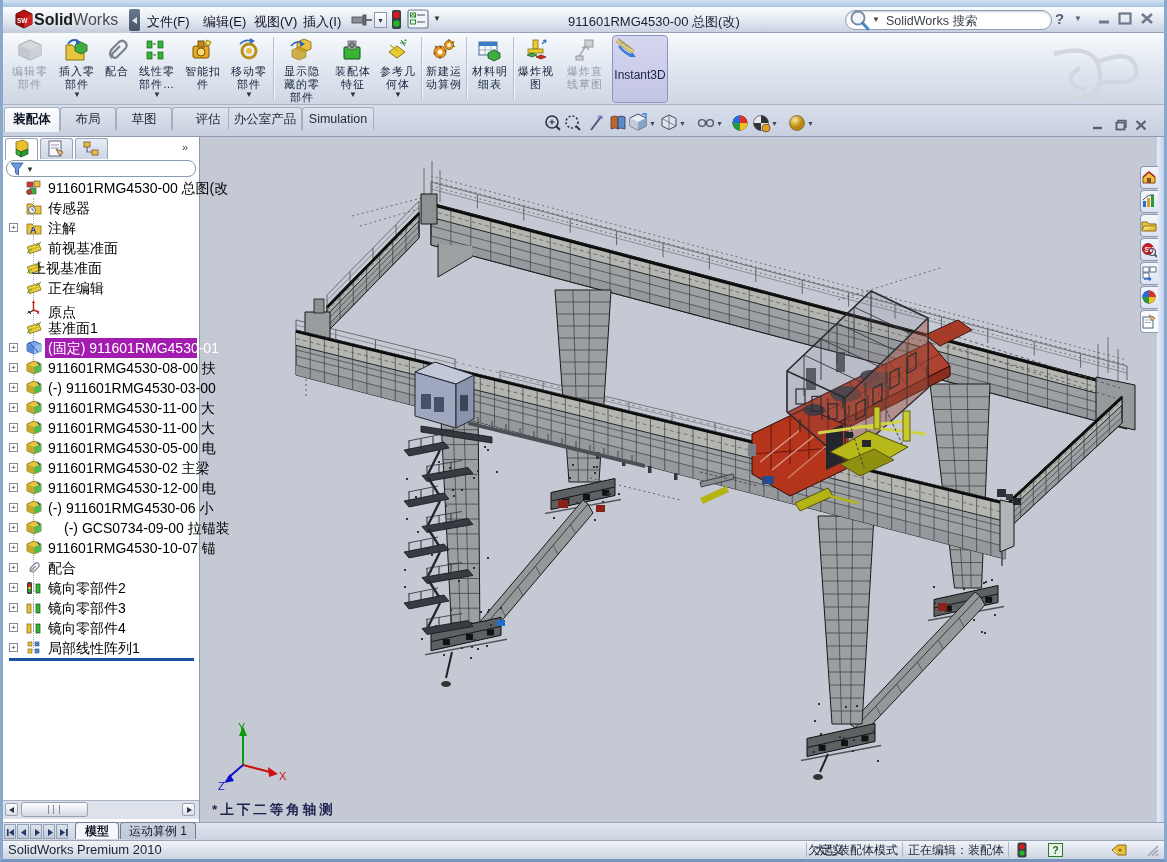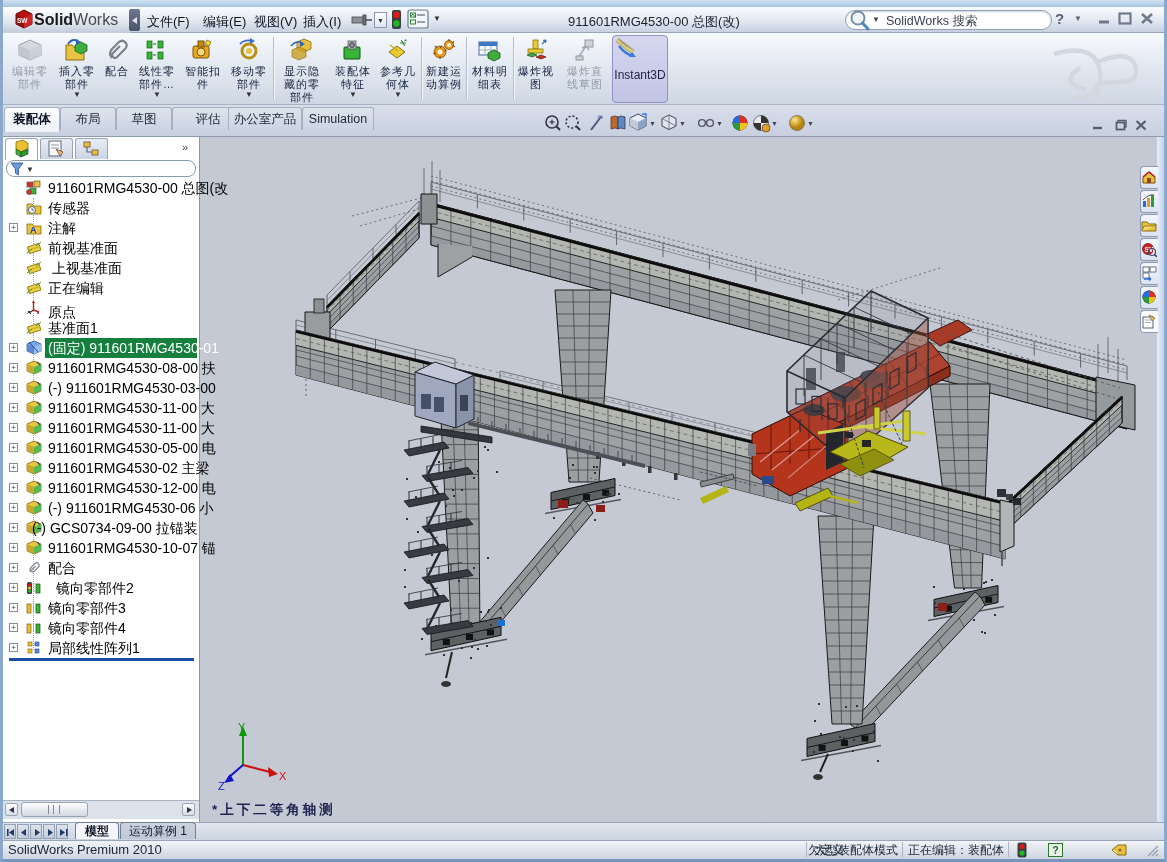--- a/index.html
+++ b/index.html
@@ -18,21 +18,21 @@
 #i3d{left:612px;top:35px;width:56px;height:68px;background:linear-gradient(#d6d7ef,#c2c4e4);border:1px solid #8f92c8;border-radius:4px;text-align:center;font-size:12px;color:#1a2340}
 #tabrow{left:3px;top:105px;width:1161px;height:32px;background:linear-gradient(#d8deea,#c8d0e0);border-bottom:1px solid #8e9ab0}
 .ctab{top:107px;height:23px;font-size:12.5px;color:#222b3a;text-align:center;line-height:23px;border:1px solid #a6b0c2;border-bottom:none;border-radius:3px 3px 0 0;background:linear-gradient(#dee4ee,#ccd4e2)}
 .ctab.act{background:linear-gradient(#fbfcfe,#eef2f7);font-weight:bold;color:#101828;height:25px;z-index:2}
 #main{left:3px;top:137px;width:1161px;height:685px;background:#c5c9d3}
 #lpanel{left:3px;top:137px;width:197px;height:685px;background:#fff;border-right:1px solid #8a97ac}
 .ptab{top:138px;height:21px;width:33px;border:1px solid #98a4b8;border-bottom:none;border-radius:3px 3px 0 0;background:linear-gradient(#e8edf5,#ccd5e4)}
 .ptab.act{background:#fff;height:22px}
 #filter{left:6px;top:160px;width:190px;height:17px;border:1px solid #8a9ab0;border-radius:8px;background:#fff}
 .trow{left:3px;height:20px;font-size:14px;color:#000;line-height:20px;white-space:nowrap}
-#selrow{background:#15803d;color:#fff}
+#selrow{background:#a21caf;color:#fff}
 #rollbk{left:9px;top:658px;width:185px;height:3px;background:#1a50a0}
 #hscroll{left:3px;top:800px;width:196px;height:19px;background:#dde2ea;border-top:1px solid #a8b2c2}
 #btabs{left:3px;top:822px;width:1161px;height:18px;background:linear-gradient(#e2e7ef,#ccd4e2);border-top:1px solid #98a4b8}
 #sbar{left:3px;top:840px;width:1161px;height:19px;background:linear-gradient(#f1f4f8,#cdd5e1);border-top:1px solid #98a4b8;font-size:12.5px;color:#1a2233}
 .stxt{top:842px;font-size:12px;color:#1a2233}
 .ssep{top:842px;width:1px;height:15px;background:#aab4c4}
 #vptxt{left:212px;top:801px;font-size:13.5px;font-weight:bold;color:#1c2350;letter-spacing:3px}
 .navb{top:824px;width:12px;height:15px;background:linear-gradient(#dde3ec,#c2cbda);border:1px solid #94a0b4;font-size:8px;color:#223;text-align:center;line-height:14px}
 .btab{top:822px;height:17px;border:1px solid #707c90;border-bottom:none;border-radius:4px 4px 0 0;font-size:12px;color:#101828;text-align:center;line-height:17px;background:linear-gradient(#cdd4e0,#bfc8d6)}
 .btab.act{background:#f4f6fa;font-weight:bold}
@@ -1012,21 +1012,21 @@
   </svg>
 <div class="abs trow" style="left:48px;top:238px">前视基准面</div>
 <svg class="abs" style="left:26px;top:260px" width="16" height="16" viewBox="0 0 16 16">
     <g transform="rotate(-18 8 8)">
       <rect x="2" y="5" width="12" height="7" fill="#e8d040" stroke="#8a7210" stroke-width="0.8"></rect>
       <line x1="2" y1="8.5" x2="14" y2="8.5" stroke="#c8a820" stroke-width="1"></line>
     </g>
     <line x1="1" y1="13" x2="6" y2="9" stroke="#3a9a3a" stroke-width="1"></line>
     <line x1="10" y1="6" x2="15" y2="2" stroke="#3a9a3a" stroke-width="1"></line>
   </svg>
-<div class="abs trow" style="left:52px;top:258px">上视基准面</div>
+<div class="abs trow" style="left:32px;top:258px">上视基准面</div>
 <svg class="abs" style="left:26px;top:280px" width="16" height="16" viewBox="0 0 16 16">
     <g transform="rotate(-18 8 8)">
       <rect x="2" y="5" width="12" height="7" fill="#e8d040" stroke="#8a7210" stroke-width="0.8"></rect>
       <line x1="2" y1="8.5" x2="14" y2="8.5" stroke="#c8a820" stroke-width="1"></line>
     </g>
     <line x1="1" y1="13" x2="6" y2="9" stroke="#3a9a3a" stroke-width="1"></line>
     <line x1="10" y1="6" x2="15" y2="2" stroke="#3a9a3a" stroke-width="1"></line>
   </svg>
 <div class="abs trow" style="left:48px;top:278px">正在编辑</div>
 <svg class="abs" style="left:26px;top:300px" width="16" height="16" viewBox="0 0 16 16">
@@ -1118,21 +1118,21 @@
     <path d="M11 2 L14 5" stroke="#357" stroke-width="1.2"></path>
   </svg>
 <div class="abs trow" style="left:48px;top:498px">(-) 911601RMG4530-06 小</div>
 <div class="abs" style="left:9px;top:523px;width:9px;height:9px;border:1px solid #889;background:#fff;font-size:8px;line-height:7px;text-align:center;color:#333">+</div>
 <svg class="abs" style="left:26px;top:520px" width="16" height="16" viewBox="0 0 16 16">
     <polygon points="8,1 15,4 15,11 8,14 1,11 1,4" fill="#e8c838" stroke="#7a6210" stroke-width="0.8"></polygon>
     <polygon points="1,4 8,7 8,14 1,11" fill="#c8a828"></polygon>
     <polygon points="8,7 15,4 15,11 8,14" fill="#58b858"></polygon>
     <path d="M11 2 L14 5" stroke="#357" stroke-width="1.2"></path>
   </svg>
-<div class="abs trow" style="left:32px;top:518px">(-) GCS0734-09-00 拉锚装</div>
+<div class="abs trow" style="left:64px;top:518px">(-) GCS0734-09-00 拉锚装</div>
 <div class="abs" style="left:9px;top:543px;width:9px;height:9px;border:1px solid #889;background:#fff;font-size:8px;line-height:7px;text-align:center;color:#333">+</div>
 <svg class="abs" style="left:26px;top:540px" width="16" height="16" viewBox="0 0 16 16">
     <polygon points="8,1 15,4 15,11 8,14 1,11 1,4" fill="#e8c838" stroke="#7a6210" stroke-width="0.8"></polygon>
     <polygon points="1,4 8,7 8,14 1,11" fill="#c8a828"></polygon>
     <polygon points="8,7 15,4 15,11 8,14" fill="#58b858"></polygon>
     <path d="M11 2 L14 5" stroke="#357" stroke-width="1.2"></path>
   </svg>
 <div class="abs trow" style="left:48px;top:538px">911601RMG4530-10-07 锚</div>
 <div class="abs" style="left:9px;top:563px;width:9px;height:9px;border:1px solid #889;background:#fff;font-size:8px;line-height:7px;text-align:center;color:#333">+</div>
 <svg class="abs" style="left:26px;top:560px" width="16" height="16" viewBox="0 0 16 16">
@@ -1141,21 +1141,21 @@
 <div class="abs trow" style="left:48px;top:558px">配合</div>
 <div class="abs" style="left:9px;top:583px;width:9px;height:9px;border:1px solid #889;background:#fff;font-size:8px;line-height:7px;text-align:center;color:#333">+</div>
 <svg class="abs" style="left:26px;top:580px" width="16" height="16" viewBox="0 0 16 16">
     <rect x="1" y="2" width="5" height="12" rx="1.5" fill="#3a3f46"></rect>
     <circle cx="3.5" cy="5" r="1.6" fill="#e01818"></circle>
     <circle cx="3.5" cy="8" r="1.6" fill="#e8c020"></circle>
     <circle cx="3.5" cy="11" r="1.6" fill="#22b822"></circle>
     <path d="M8 3 L8 13" stroke="#888" stroke-width="0.8" stroke-dasharray="2,1.5"></path>
     <rect x="10" y="4" width="4" height="9" fill="#35b435" stroke="#14501a" stroke-width="0.7"></rect>
   </svg>
-<div class="abs trow" style="left:56px;top:578px">镜向零部件2</div>
+<div class="abs trow" style="left:48px;top:578px">镜向零部件2</div>
 <div class="abs" style="left:9px;top:603px;width:9px;height:9px;border:1px solid #889;background:#fff;font-size:8px;line-height:7px;text-align:center;color:#333">+</div>
 <svg class="abs" style="left:26px;top:600px" width="16" height="16" viewBox="0 0 16 16">
     <rect x="1" y="4" width="4" height="9" fill="#e8c030" stroke="#7a6210" stroke-width="0.7"></rect>
     <path d="M7.5 3 L7.5 13" stroke="#888" stroke-width="0.8" stroke-dasharray="2,1.5"></path>
     <rect x="10" y="4" width="4" height="9" fill="#35b435" stroke="#14501a" stroke-width="0.7"></rect>
   </svg>
 <div class="abs trow" style="left:48px;top:598px">镜向零部件3</div>
 <div class="abs" style="left:9px;top:623px;width:9px;height:9px;border:1px solid #889;background:#fff;font-size:8px;line-height:7px;text-align:center;color:#333">+</div>
 <svg class="abs" style="left:26px;top:620px" width="16" height="16" viewBox="0 0 16 16">
     <rect x="1" y="4" width="4" height="9" fill="#e8c030" stroke="#7a6210" stroke-width="0.7"></rect>

